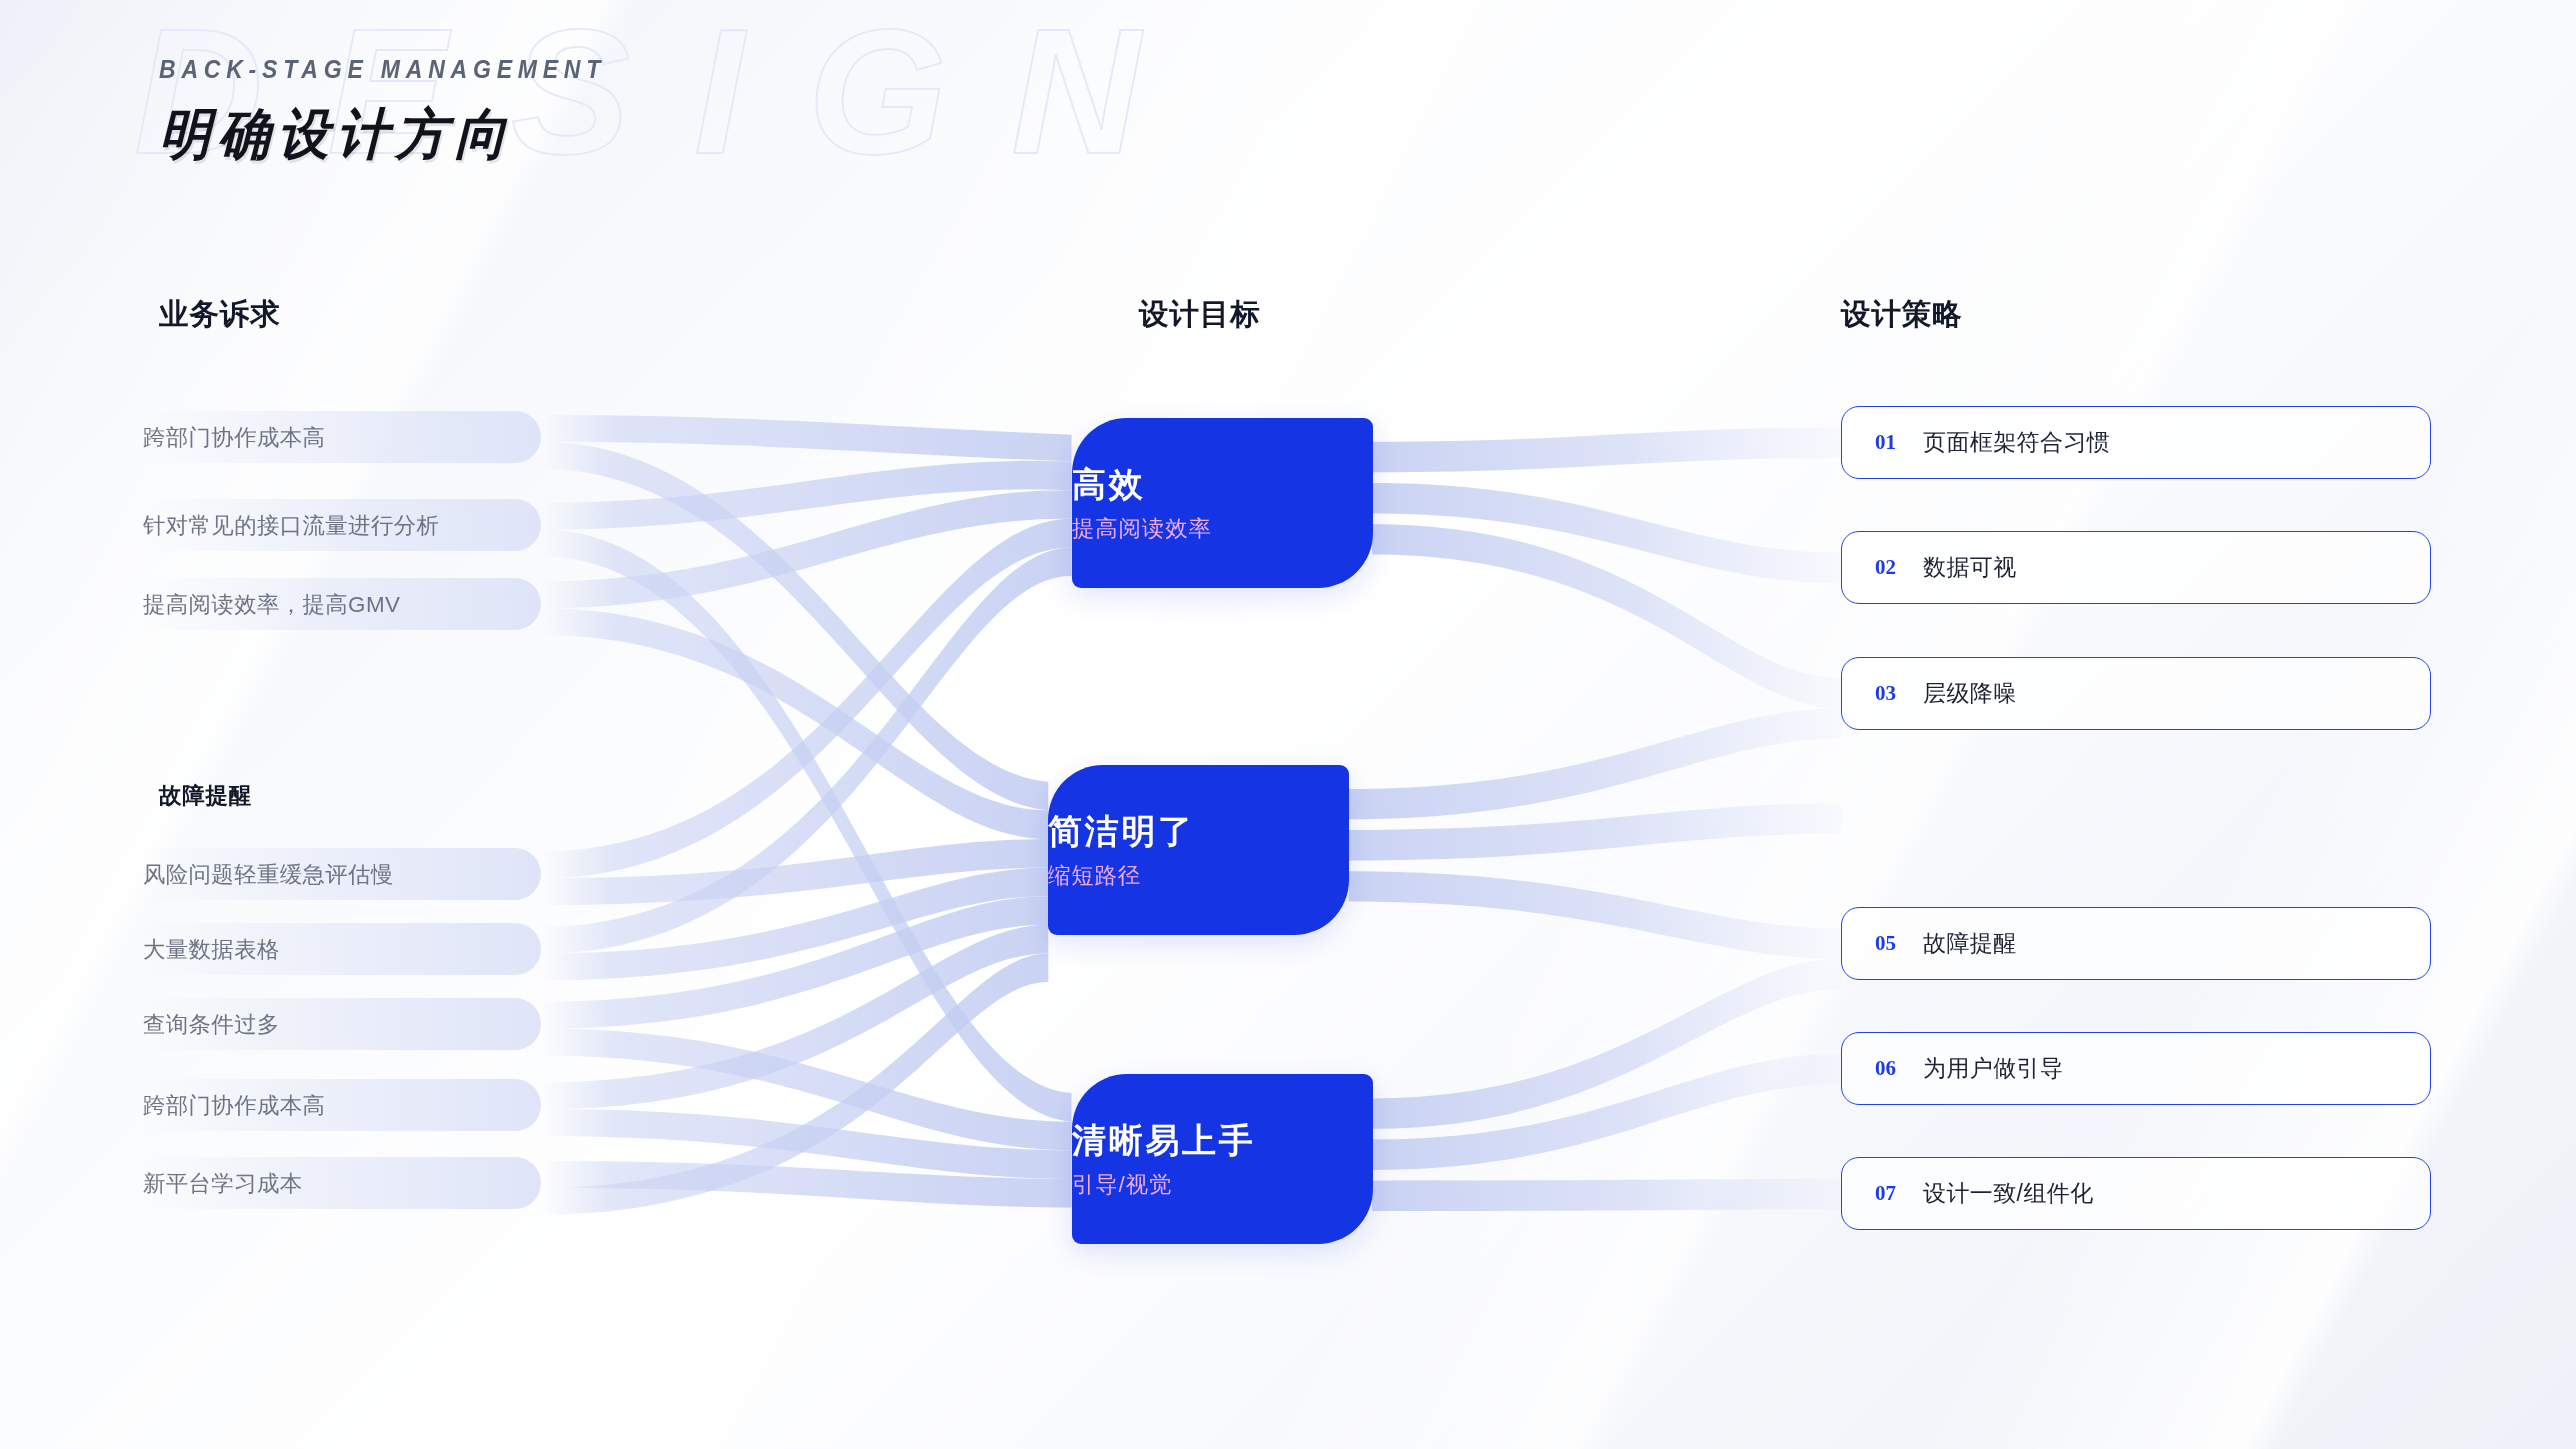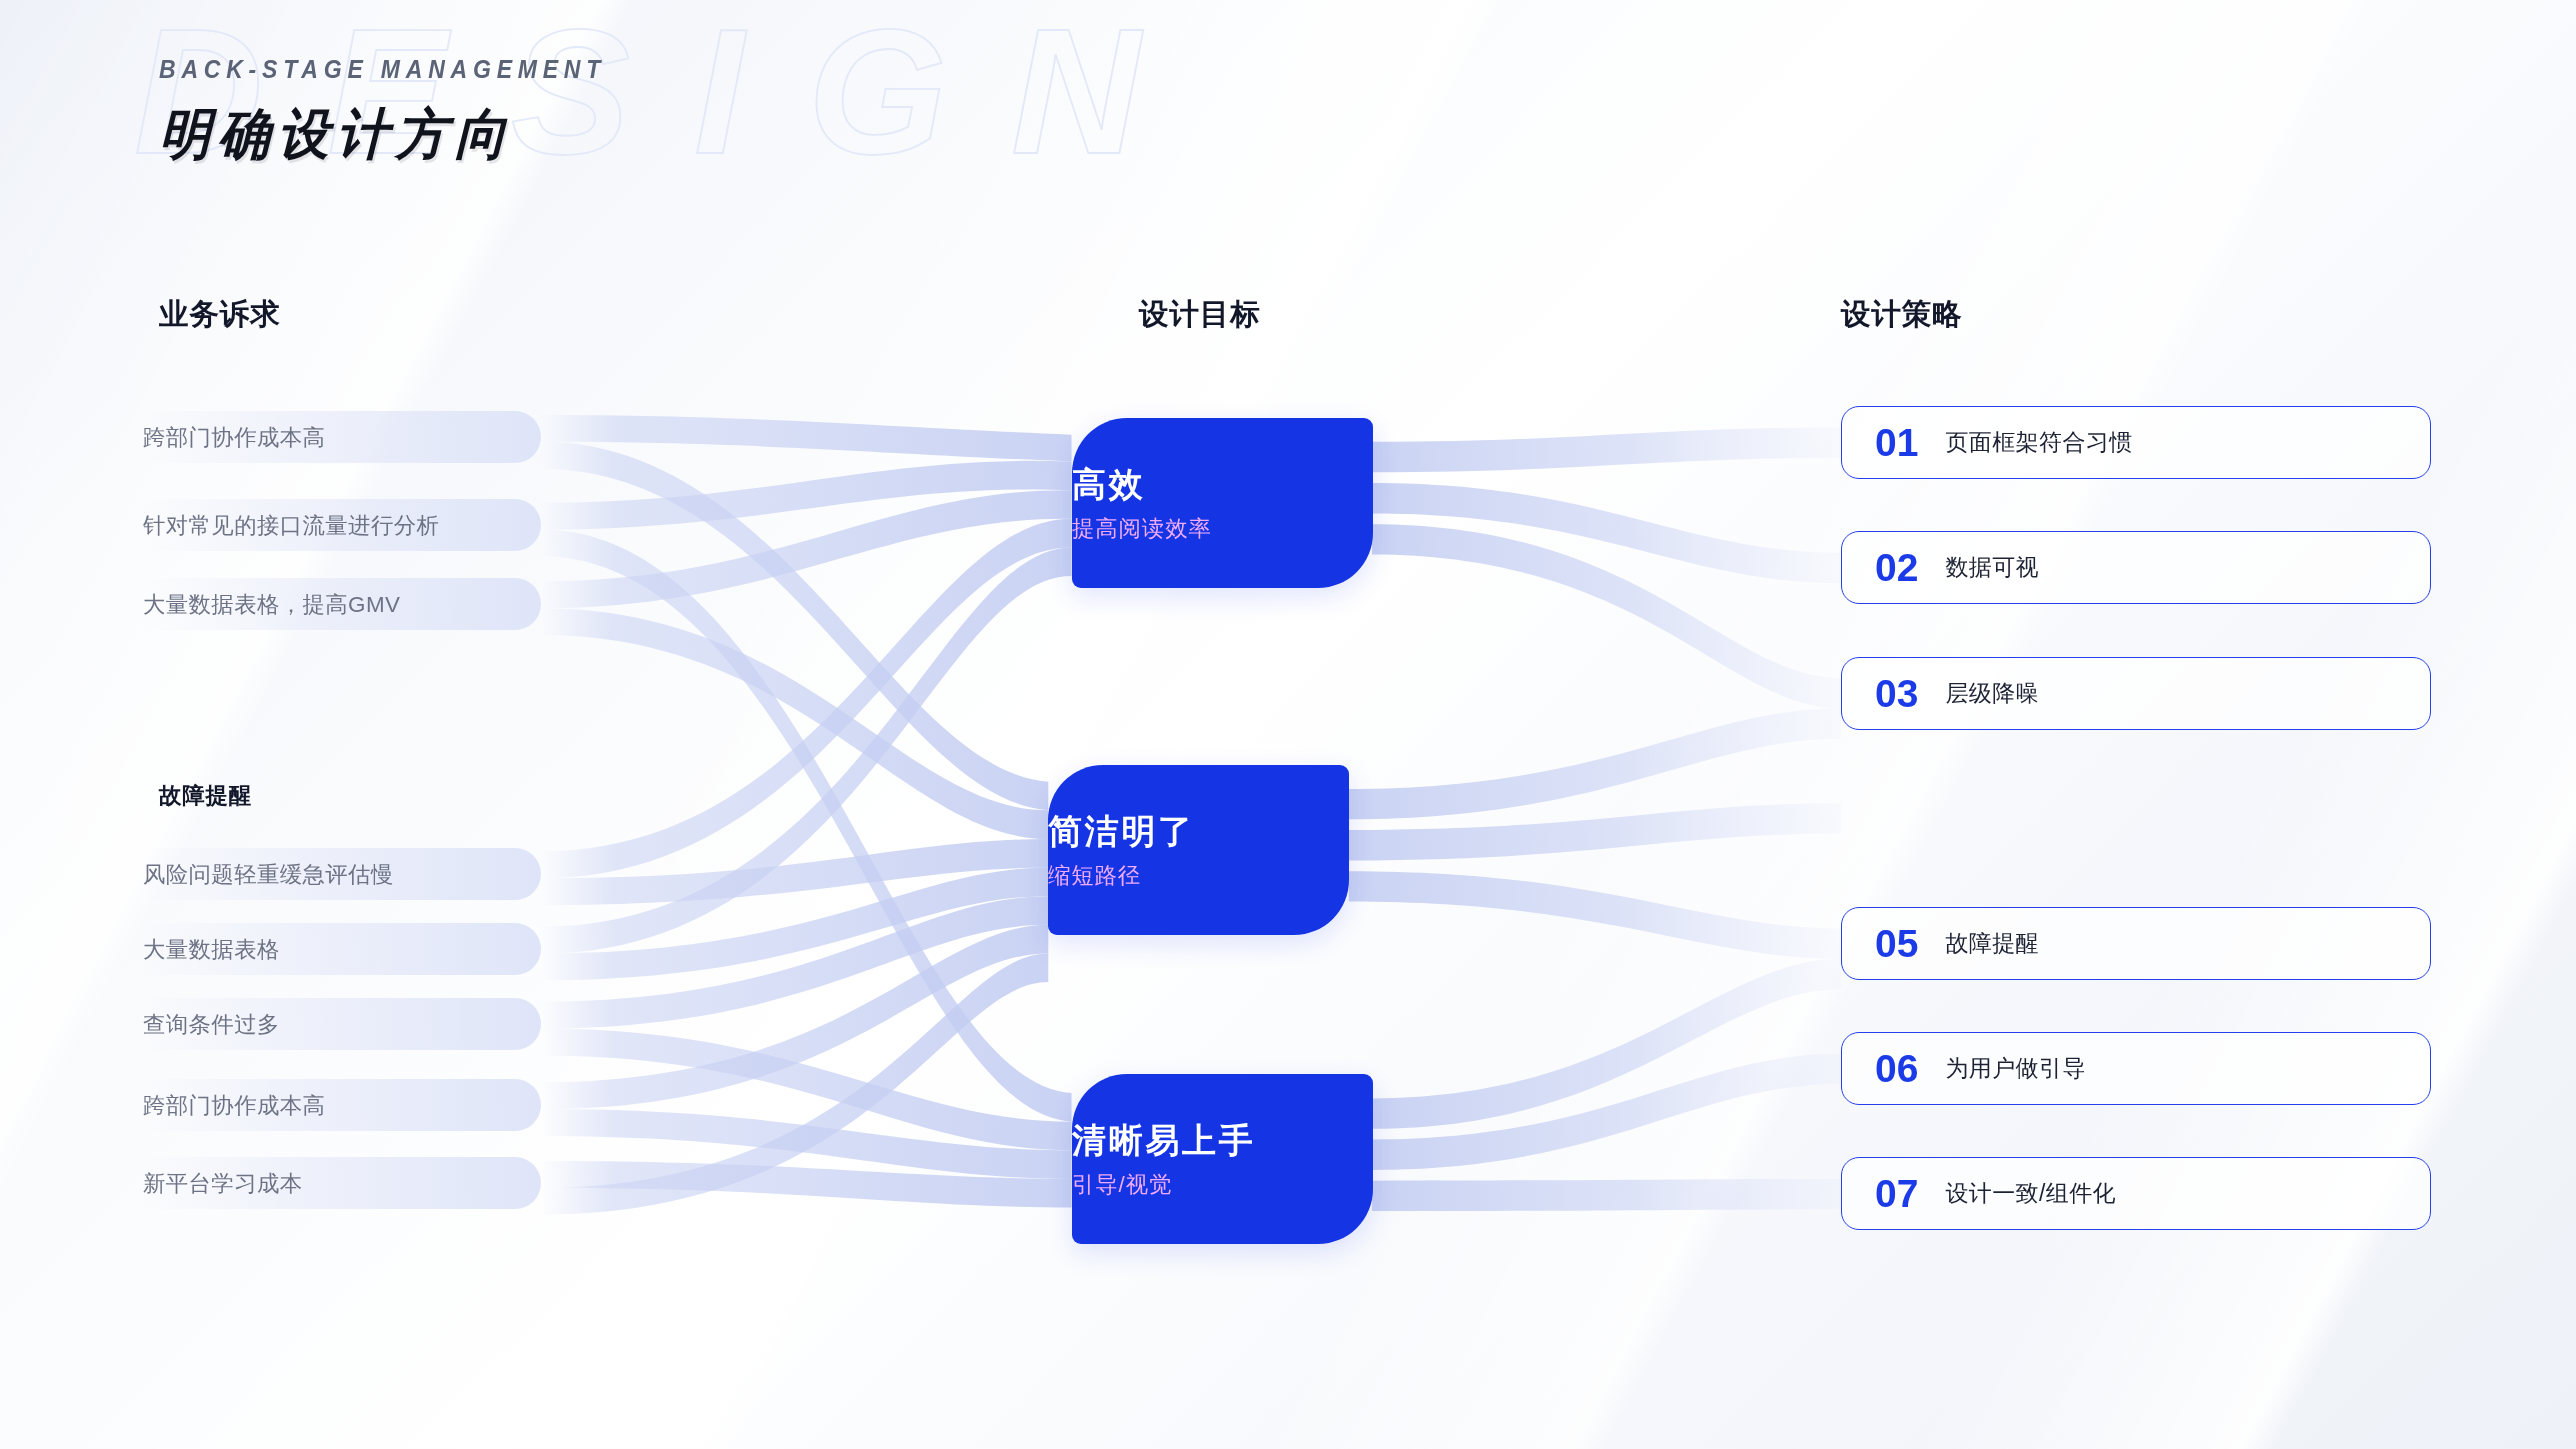--- a/index.html
+++ b/index.html
@@ -108,23 +108,23 @@
   .card{
     position:absolute;
     left:1841px;width:590px;height:73px;
     border:1.8px solid #2340ea;
     border-radius:18px;
     background:rgba(255,255,255,0.72);
     display:flex;align-items:center;
     box-sizing:border-box;
   }
   .card .num{
-    color:#1b3ae8;font-size:39px;font-weight:800;
+    color:#1b3ae8;font-size:21px;font-weight:800;
     margin-left:33px;letter-spacing:0px;
-    font-family:Liberation Sans, sans-serif;
+    font-family:Liberation Serif, serif;
   }
   .card .lbl{
     color:#1c2233;font-size:23px;font-weight:500;
     margin-left:27px;letter-spacing:0.4px;white-space:nowrap;
   }
 </style>
 </head>
 <body>
 
 <div id="stage">
@@ -213,21 +213,21 @@
   <div class="col-title" id="title-right">设计策略</div>
   <div class="sub-title" style="top:780px">故障提醒</div>
 
   <div class="pill" style="left:143px;top:411px;width:398px">
       <span>跨部门协作成本高</span>
     </div>
   <div class="pill" style="left:143px;top:499px;width:398px">
       <span>针对常见的接口流量进行分析</span>
     </div>
   <div class="pill" style="left:143px;top:578px;width:398px">
-      <span>大量数据表格，提高GMV</span>
+      <span>提高阅读效率，提高GMV</span>
     </div>
 
   <div class="pill" style="left:143px;top:848px;width:398px">
       <span>风险问题轻重缓急评估慢</span>
     </div>
   <div class="pill" style="left:143px;top:923px;width:398px">
       <span>大量数据表格</span>
     </div>
   <div class="pill" style="left:143px;top:998px;width:398px">
       <span>查询条件过多</span>

